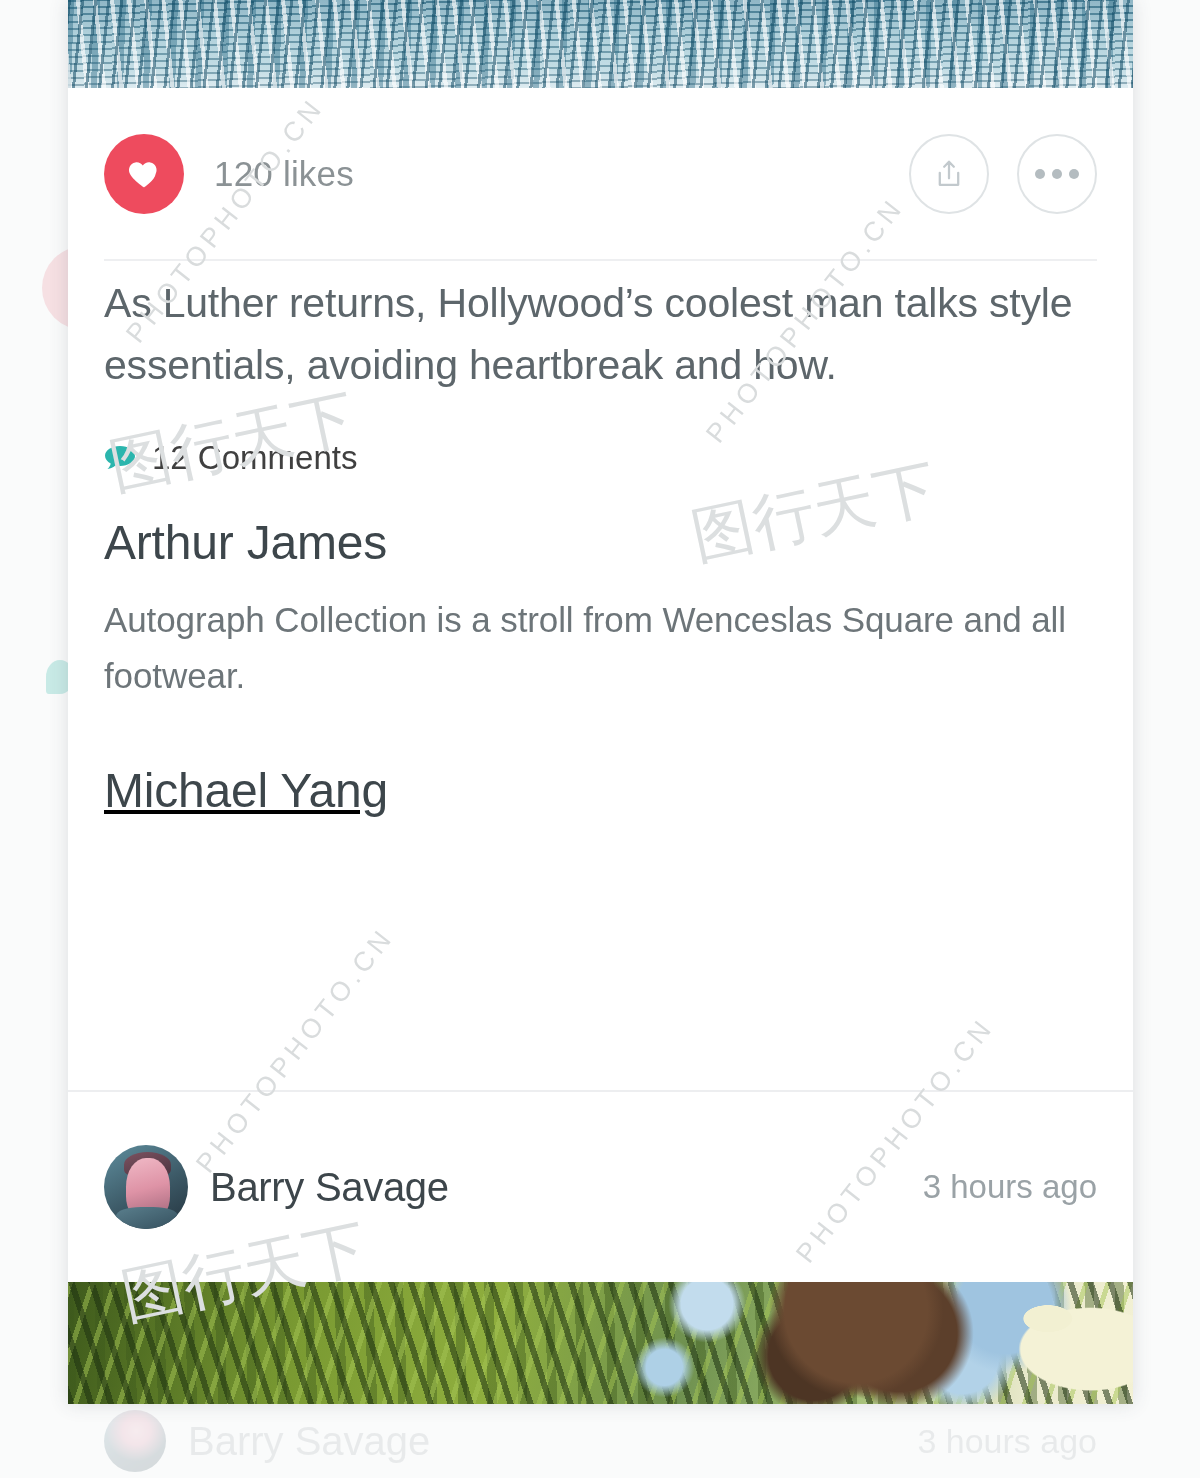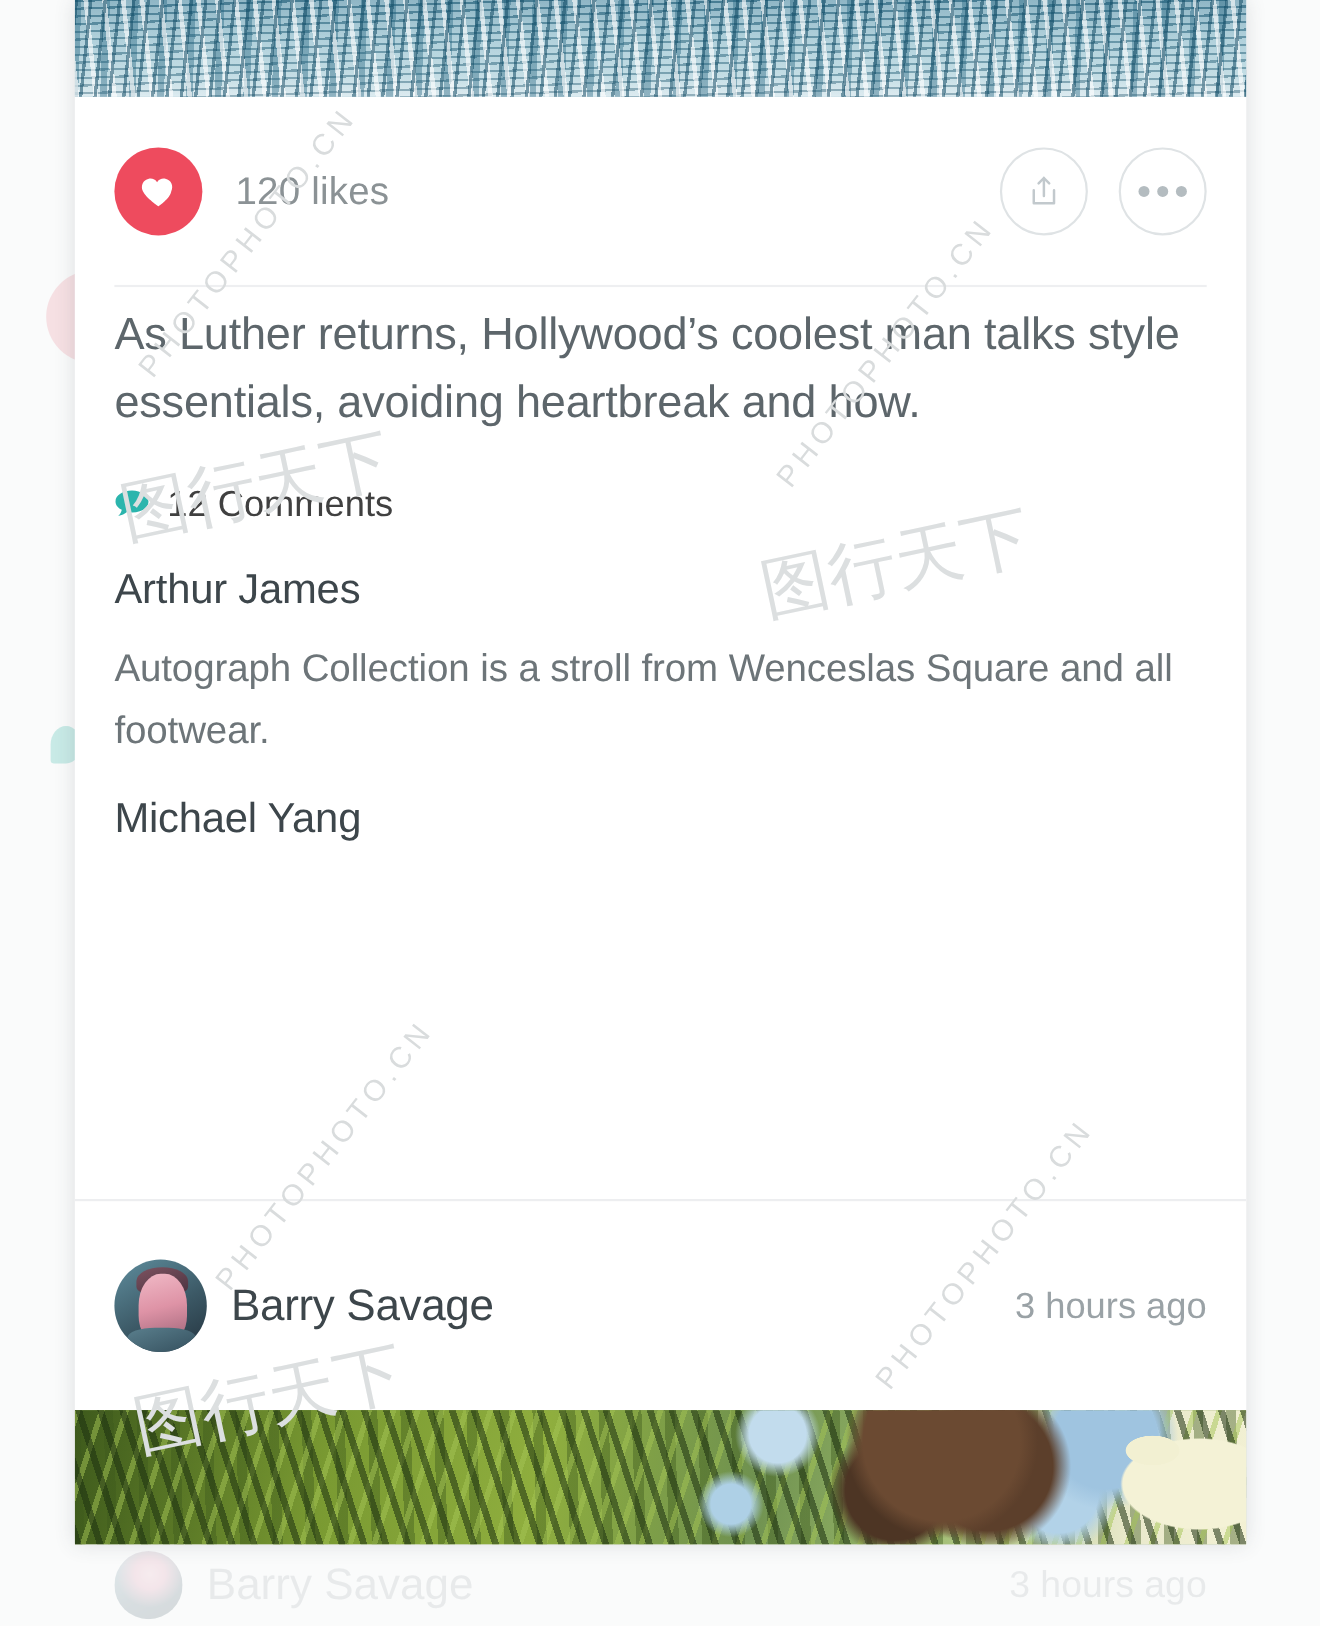--- a/index.html
+++ b/index.html
@@ -186,34 +186,34 @@
   .bubble-icon svg { width: 32px; height: 26px; display: block; }
   .comments-count {
     margin-left: 16px;
     font-size: 33px;
     color: #404040;
     font-weight: 400;
   }
 
   .comment { margin-top: 38px; }
   .comment-author {
-    font-size: 38px;
+    font-size: 48px;
     color: #3d464b;
     font-weight: 400;
     letter-spacing: -0.2px;
   }
   .comment-text {
     margin-top: 22px;
     font-size: 35px;
     line-height: 1.62;
     color: #6d7579;
     font-weight: 400;
     letter-spacing: -0.1px;
   }
-  .comment-2 { margin-top: 30px; }
+  .comment-2 { margin-top: 58px; text-decoration: underline; }
 
   .divider-full {
     position: absolute;
     left: 0; top: 1090px;
     width: 1065px;
     height: 2px;
     background: #edeef0;
   }
 
   

